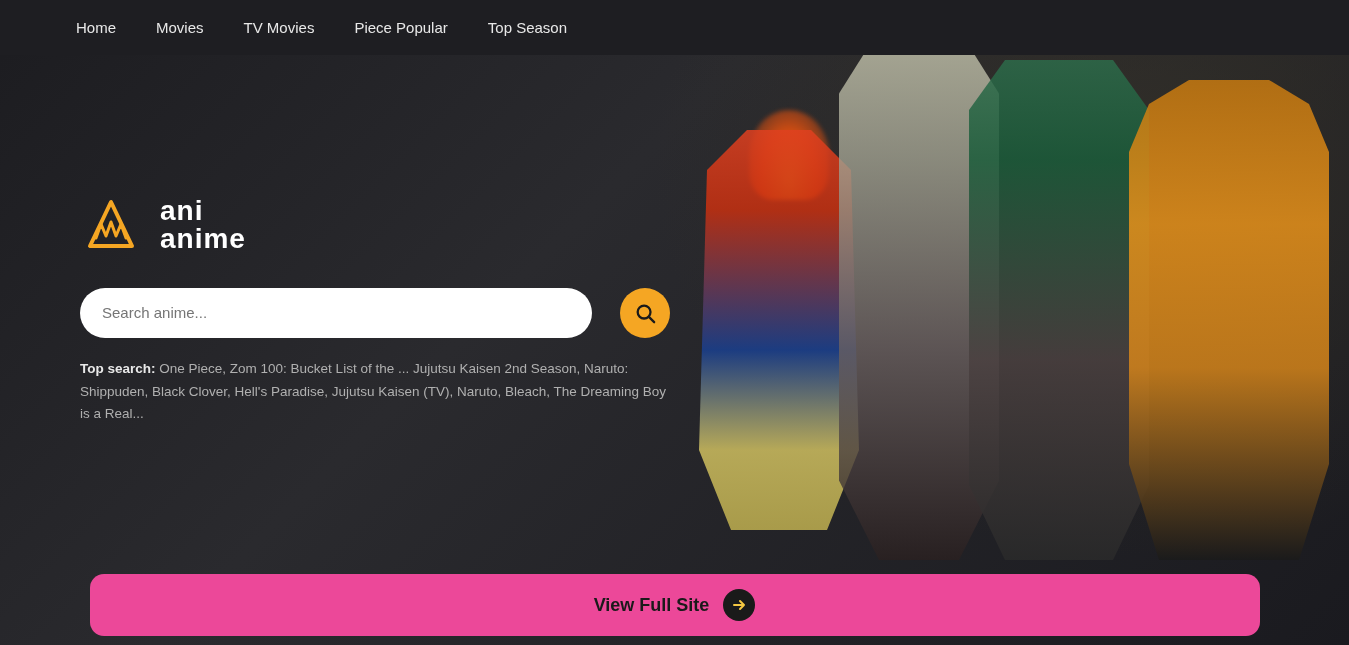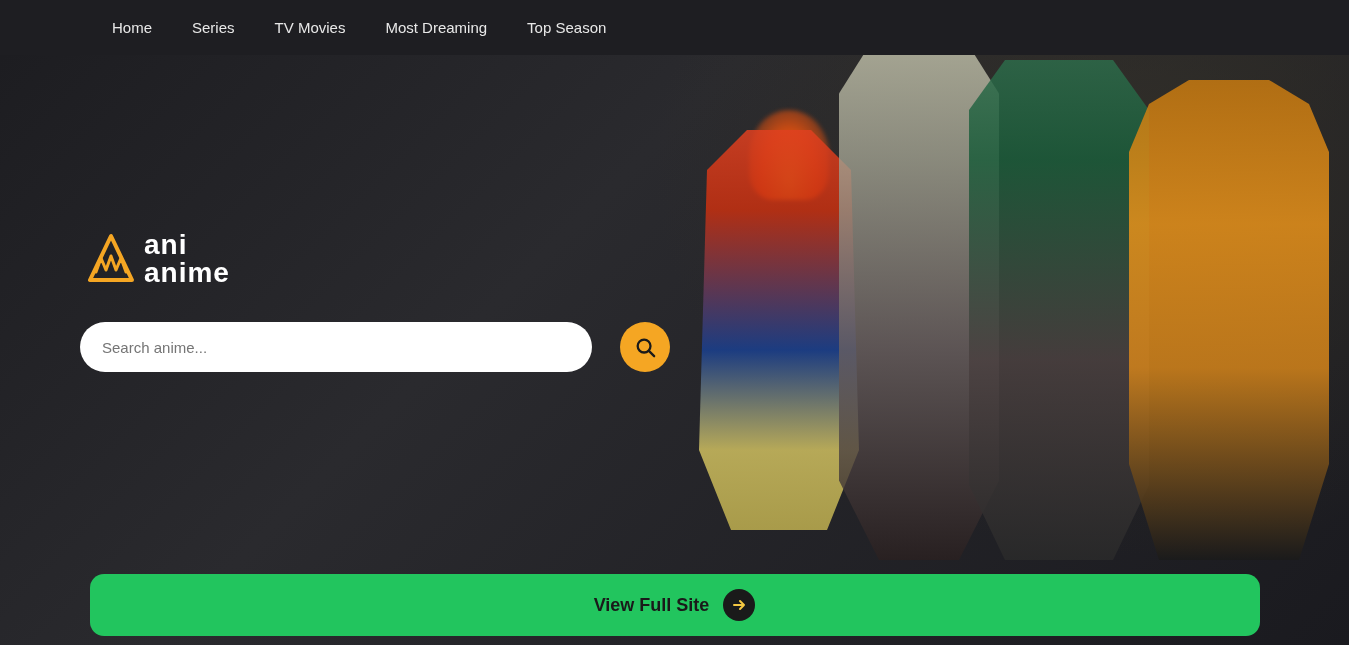--- a/index.html
+++ b/index.html
@@ -19,21 +19,21 @@
     
     nav {
       position: absolute;
       top: 0;
       left: 0;
       width: 100%;
       height: 55px;
       background-color: #1e1e22;
       display: flex;
       align-items: center;
-      padding: 0 112px;
+      padding: 0 76px;
       gap: 40px;
       z-index: 10;
     }
 
     nav a {
       color: #e8e8e8;
       text-decoration: none;
       font-size: 15px;
       font-weight: 500;
       cursor: pointer;
@@ -142,21 +142,21 @@
       height: calc(100% - 55px - 80px);
       display: flex;
       flex-direction: column;
       justify-content: center;
       padding: 0 0 0 80px;
     }
 
     .logo-wrap {
       display: flex;
       align-items: center;
-      gap: 2px;
+      gap: 18px;
       margin-bottom: 32px;
     }
 
     .logo-icon {
       width: 62px;
       height: 62px;
     }
 
     .logo-text {
       display: flex;
@@ -242,21 +242,21 @@
       width: 100%;
       height: 80px;
       display: flex;
       align-items: center;
       justify-content: center;
     }
 
     .view-full-btn {
       width: 1170px;
       height: 62px;
-      background: #22c55e;
+      background: #ec4899;
       border-radius: 14px;
       display: flex;
       align-items: center;
       justify-content: center;
       gap: 14px;
       cursor: pointer;
       border: none;
       font-size: 18px;
       font-weight: 700;
       color: #1a1a1a;
@@ -276,23 +276,23 @@
       width: 16px;
       height: 16px;
       fill: #f5c842;
     }
   </style>
 </head>
 <body>
 
 <nav>
   <a>Home</a>
-  <a>Series</a>
+  <a>Movies</a>
   <a>TV Movies</a>
-  <a>Most Dreaming</a>
+  <a>Piece Popular</a>
   <a>Top Season</a>
 </nav>
 
 <div class="hero"></div>
 
 <div class="anime-chars">
   <div class="fire"></div>
   <div class="char-luffy"></div>
   <div class="char-asta"></div>
   <div class="char-tanjiro"></div>
@@ -317,20 +317,24 @@
   <div class="search-wrap">
     <input class="search-input" type="text" placeholder="Search anime..." style="">
     <button class="search-btn">
       <svg class="search-icon-svg" viewBox="0 0 24 24">
         <circle cx="11" cy="11" r="7"></circle>
         <line x1="16.5" y1="16.5" x2="22" y2="22"></line>
       </svg>
     </button>
   </div>
 
+  <div class="top-search">
+    <strong>Top search:</strong>
+    <span>One Piece, Zom 100: Bucket List of the ...   Jujutsu Kaisen 2nd Season, Naruto: Shippuden, Black Clover, Hell's Paradise, Jujutsu Kaisen (TV), Naruto, Bleach, The Dreaming Boy is a Real...</span>
+  </div>
 
 </div>
 
 <div class="view-full-bar">
   <button class="view-full-btn">
     <span>View Full Site</span>
     <div class="arrow-circle">
       <svg viewBox="0 0 16 16">
         <path d="M3 8h10M9 4l4 4-4 4" stroke="#f5c842" stroke-width="2" stroke-linecap="round" stroke-linejoin="round" fill="none"></path>
       </svg>

